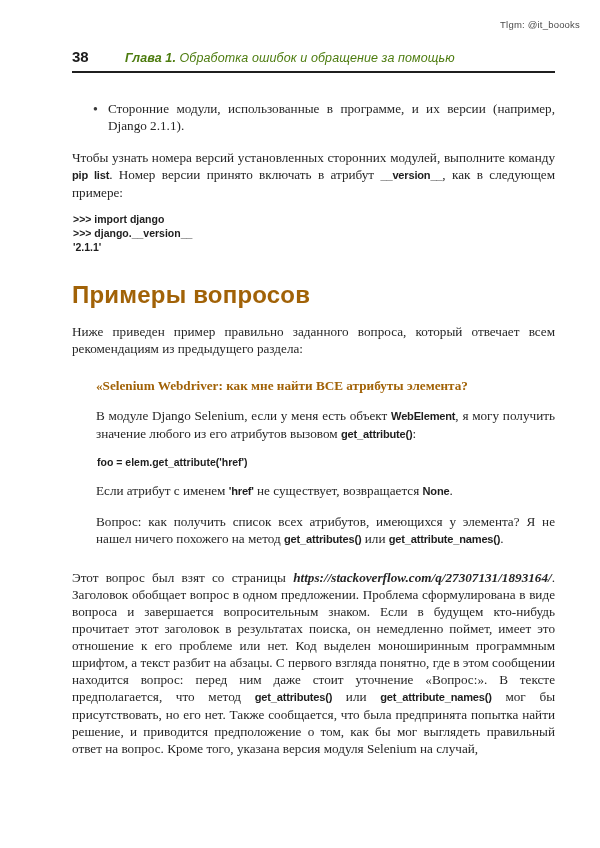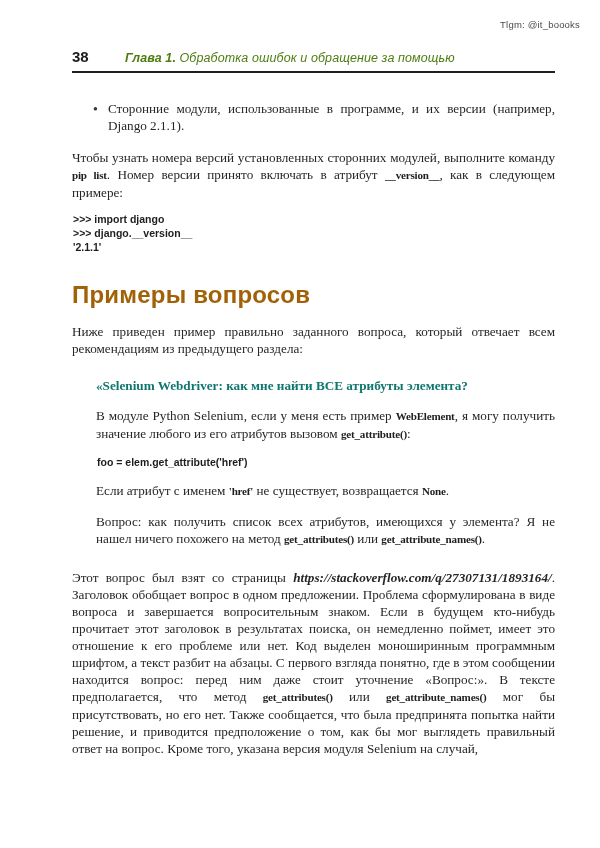--- a/index.html
+++ b/index.html
@@ -87,28 +87,28 @@
     font-weight: 800;
     letter-spacing: 0.2px;
     color: #a16207;
     text-align: left;
   }
   .quote-block {
     margin: 20px 0 0 24px;
   }
   .quote-title {
     font-weight: bold;
-    color: #0f766e;
+    color: #a16207;
     text-align: left;
   }
   .quote-block .para { margin-top: 13px; }
   .quote-block .code-block { margin-top: 12px; }
   .closing { margin-top: 21px; }
   .seg-code {
-    font-family: Liberation Serif, serif;
+    font-family: Liberation Sans, sans-serif;
     font-size: 0.84em;
     font-weight: 600;
     color: #1e1e1e;
     letter-spacing: -0.2px;
   }
   .seg-italic { font-style: italic; font-weight: bold; }
 </style>
 </head>
 <body>
 
@@ -138,21 +138,21 @@
 '2.1.1'</pre>
 
 
     <h1 class="section-heading">Примеры вопросов</h1>
 
     <p class="para">Ниже приведен пример правильно заданного вопроса, который отвечает всем рекомендациям из предыдущего раздела:</p>
 
     <div class="quote-block">
       <p class="quote-title">«Selenium Webdriver: как мне найти ВСЕ атрибуты элемента?</p>
 
-      <p class="para"><span>В модуле Python Selenium, если у меня есть пример </span><span class="seg-code">WebElement</span><span>, я могу получить значение любого из его атрибутов вызовом </span><span class="seg-code">get_attribute()</span><span>:</span></p>
+      <p class="para"><span>В модуле Django Selenium, если у меня есть объект </span><span class="seg-code">WebElement</span><span>, я могу получить значение любого из его атрибутов вызовом </span><span class="seg-code">get_attribute()</span><span>:</span></p>
 
       <pre class="code-block">foo = elem.get_attribute('href')</pre>
 
       <p class="para"><span>Если атрибут с именем </span><span class="seg-code">'href'</span><span> не существует, возвращается </span><span class="seg-code">None</span><span>.</span></p>
 
       <p class="para"><span>Вопрос: как получить список всех атрибутов, имеющихся у элемента? Я не нашел ничего похожего на метод </span><span class="seg-code">get_attributes()</span><span> или </span><span class="seg-code">get_attribute_names()</span><span>.</span></p>
 
     </div>
 
     <p class="para closing"><span>Этот вопрос был взят со страницы </span><span class="seg-italic">https://stackoverflow.com/q/27307131/1893164/</span><span>. Заголовок обобщает вопрос в одном предложении. Проблема сформулирована в виде вопроса и завершается вопросительным знаком. Если в будущем кто-нибудь прочитает этот заголовок в результатах поиска, он немедленно поймет, имеет это отношение к его проблеме или нет. Код выделен моноширинным программным шрифтом, а текст разбит на абзацы. С первого взгляда понятно, где в этом сообщении находится вопрос: перед ним даже стоит уточнение «Вопрос:». В тексте предполагается, что метод </span><span class="seg-code">get_attributes()</span><span> или </span><span class="seg-code">get_attribute_names()</span><span> мог бы присутствовать, но его нет. Также сообщается, что была предпринята попытка найти решение, и приводится предположение о том, как бы мог выглядеть правильный ответ на вопрос. Кроме того, указана версия модуля Selenium на случай,</span></p>

